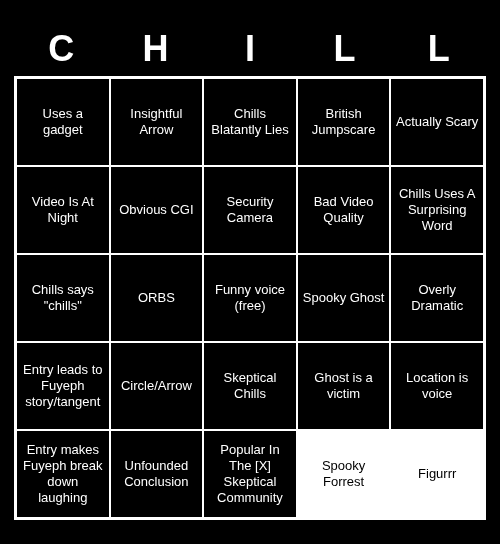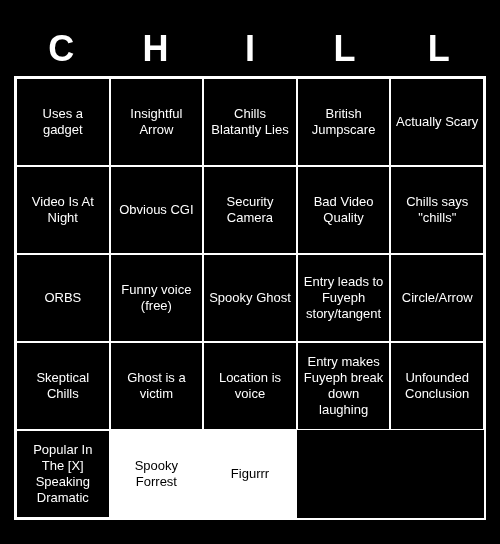--- a/index.html
+++ b/index.html
@@ -68,28 +68,30 @@
   <div class="bingo-grid" id="bingo-grid">
   <div class="bingo-cell">Uses a gadget</div>
       <div class="bingo-cell">Insightful Arrow</div>
       <div class="bingo-cell">Chills Blatantly Lies</div>
       <div class="bingo-cell">British Jumpscare</div>
       <div class="bingo-cell">Actually Scary</div>
       <div class="bingo-cell">Video Is At Night</div>
       <div class="bingo-cell">Obvious CGI</div>
       <div class="bingo-cell">Security Camera</div>
       <div class="bingo-cell">Bad Video Quality</div>
+      <div class="bingo-cell">Chills Uses A Surprising Word</div>
       <div class="bingo-cell">Chills says "chills"</div>
       <div class="bingo-cell">ORBS</div>
       <div class="bingo-cell">Funny voice (free)</div>
       <div class="bingo-cell">Spooky Ghost</div>
+      <div class="bingo-cell">Overly Dramatic</div>
       <div class="bingo-cell">Entry leads to Fuyeph story/tangent</div>
       <div class="bingo-cell">Circle/Arrow</div>
       <div class="bingo-cell">Skeptical Chills</div>
       <div class="bingo-cell">Ghost is a victim</div>
       <div class="bingo-cell">Location is voice</div>
       <div class="bingo-cell">Entry makes Fuyeph break down laughing</div>
       <div class="bingo-cell">Unfounded Conclusion</div>
-      <div class="bingo-cell">Popular In The [X] Speaking Dramatic</div>
+      <div class="bingo-cell">Popular In The [X] Skeptical Community</div>
       <div class="bingo-cell highlighted">Spooky Forrest</div>
       <div class="bingo-cell highlighted">Figurrr</div>
     </div>
 </div>
 
 </body></html>

